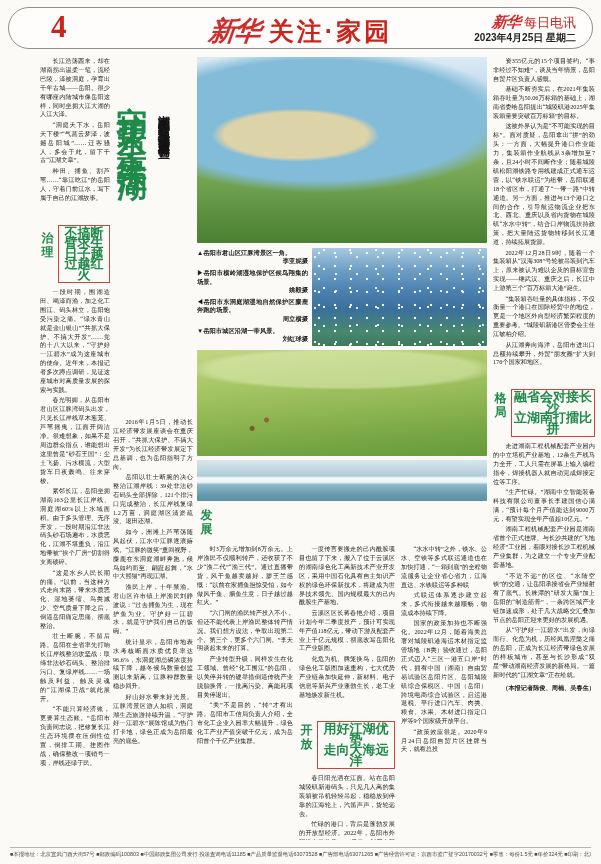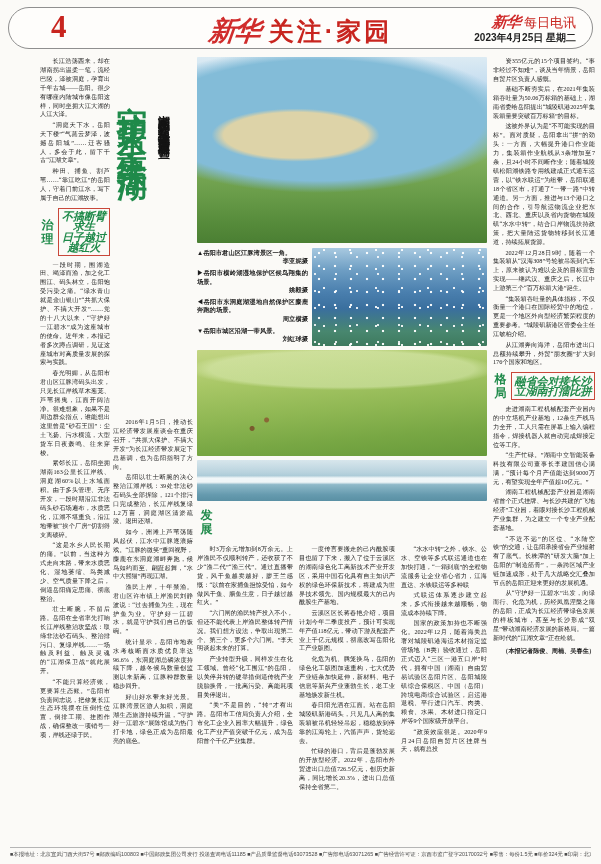--- a/index.html
+++ b/index.html
@@ -50,21 +50,21 @@
   
   .sec-head{display:flex;align-items:stretch;gap:3px;margin:5px 0 5px;}
   .sec-label{
     width:15px;min-width:15px;color:var(--green);font-weight:700;font-size:12px;
     line-height:14px;text-align:center;display:flex;flex-direction:column;justify-content:center;
     font-family:"Liberation Sans",sans-serif;
   }
   .sec-box{
     flex:1;border:1px solid var(--boxred);display:flex;flex-direction:column;
     justify-content:center;text-align:center;color:var(--green);font-weight:700;
-    font-size:11px;line-height:10.5px;font-style:italic;padding:2px 1px;background:#fbfaf7;
+    font-size:13px;line-height:10.5px;padding:2px 1px;background:#fbfaf7;margin-top:17px;
   }
   .sec-head.floating{position:absolute;background:#fbfaf7;}
   
   .headline{
     position:absolute;left:111px;top:82px;height:340px;
     writing-mode:vertical-rl;text-orientation:upright;
     color:var(--green);font-weight:700;font-size:30px;letter-spacing:7px;
     font-family:"Liberation Serif",serif;
   }
   .headline .hl2{margin-top:16px;}
@@ -213,20 +213,27 @@
         <p>“关”不是目的，“转”才有出路。岳阳市工信局负责人介绍，全市化工企业入园率大幅提升，绿色化工产业产值突破千亿元，成为岳阳首个千亿产业集群。</p>
       </div>
   </div>
 
   <div class="col" style="left:299px;top:545px;width:96px;height:295px;">
     <div>
         <p>一度传言要搬走的己内酰胺项目也留了下来，搬入了位于云溪区的湖南绿色化工高新技术产业开发区，采用中国石化具有自主知识产权的绿色环保新技术，将建成为世界技术领先、国内规模最大的己内酰胺生产基地。</p>
         <p>云溪区区长蒋春艳介绍，项目计划今年二季度投产，预计可实现年产值118亿元，带动下游及配套产业上千亿元规模，彻底改写岳阳化工产业版图。</p>
         <p>化危为机、腾笼换鸟，岳阳的绿色化工版图加速重构，七大优势产业链条加快延伸，新材料、电子信息等新兴产业蓬勃生长，老工业基地焕发新生机。</p>
       </div>
+    <div class="sec-head">
+      <div class="sec-label">开放</div>
+      <div class="sec-box">
+        <span>用好江湖优势</span>
+        <span>走向大海远洋</span>
+      </div>
+    </div>
     <div>
         <p>春日阳光洒在江面。站在岳阳城陵矶新港码头，只见几人高的集装箱被吊机轻轻吊起，稳稳放到停靠的江海轮上，汽笛声声，货轮远去。</p>
         <p>忙碌的港口，背后是蓬勃发展的开放型经济。2022年，岳阳市外贸进出口总值726.5亿元，创历史新高，同比增长20.3%，进出口总值保持全省第二。</p>
       </div>
   </div>
 
   <div class="col" style="left:401px;top:545px;width:86px;height:295px;">
     <div>
         <p>“水水中转”之外，铁水、公水、空铁等多式联运通道也在加快打通，“一箱到底”的全程物流服务让企业省心省力，江海直达、水铁联运等多种联</p>
         <p>式联运体系逐步建立起来，多式衔接越来越顺畅，物流成本持续下降。</p>

